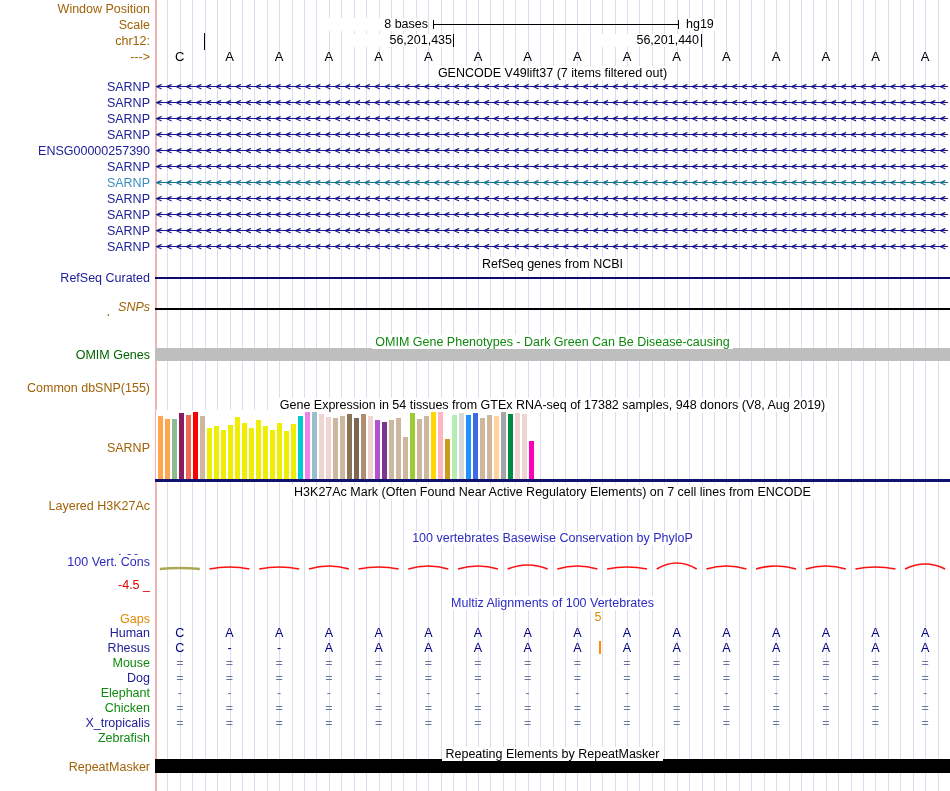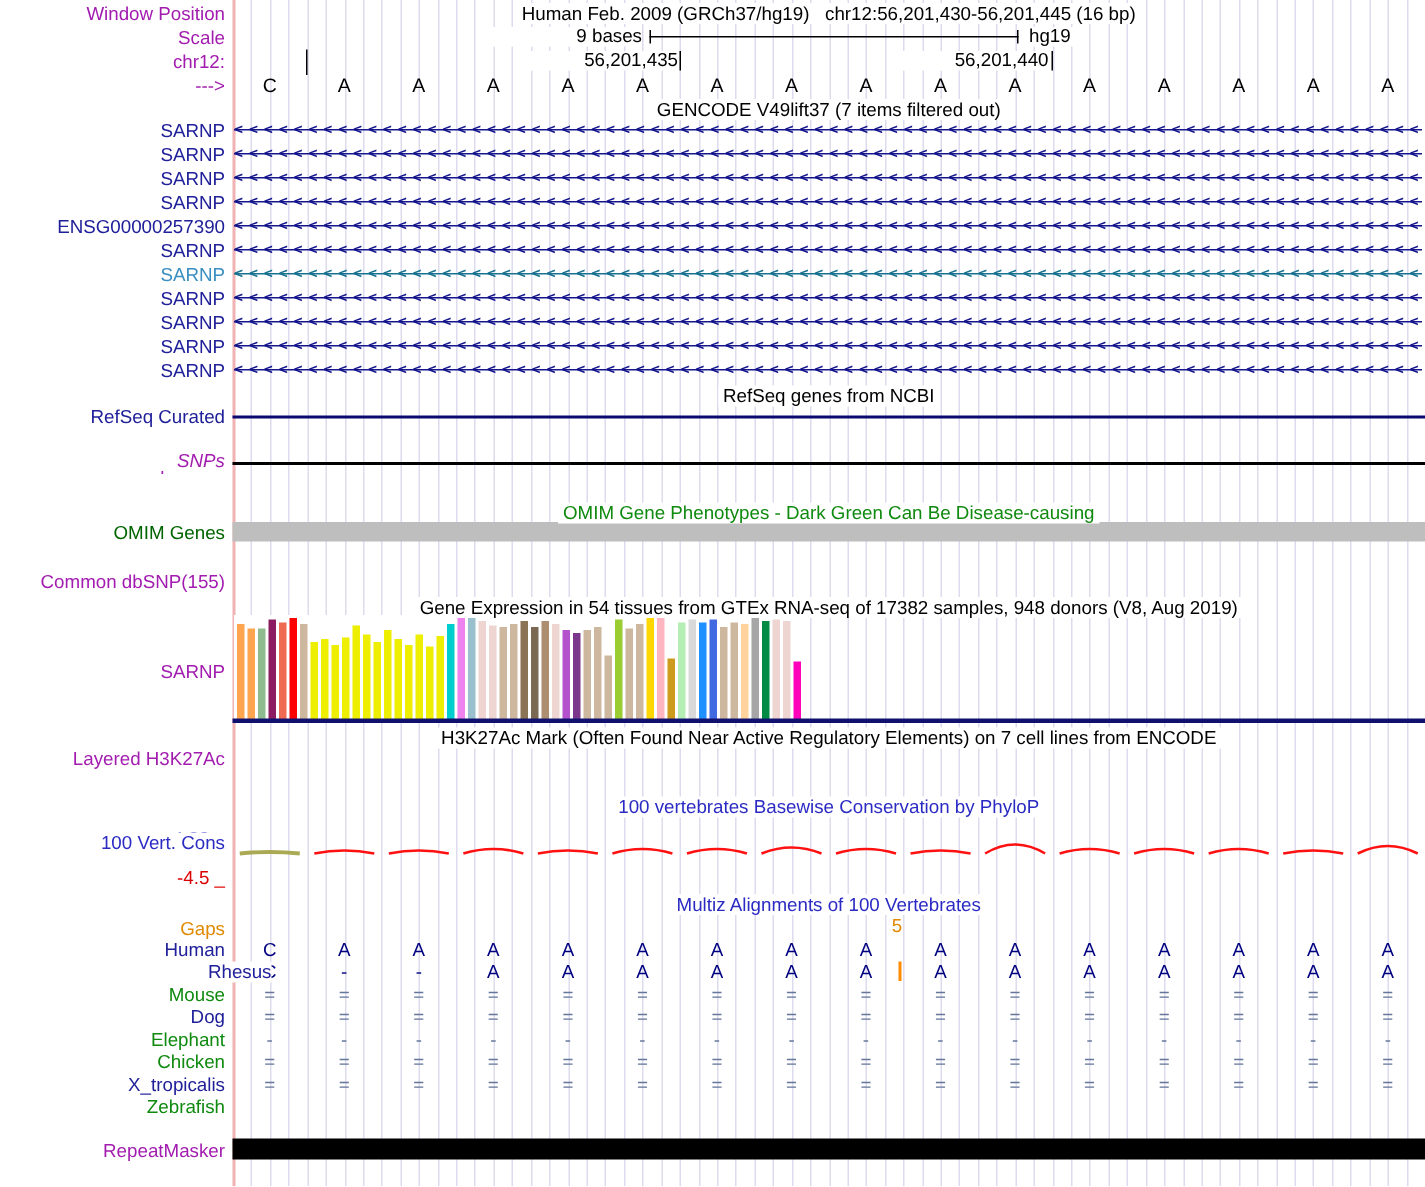--- a/index.html
+++ b/index.html
@@ -5,21 +5,21 @@
   html,body{margin:0;padding:0;background:#fff;}
   #browser{position:relative;width:950px;height:791px;background:#fff;
            font-family:"Liberation Sans",sans-serif;overflow:hidden;}
   .gl{position:absolute;top:0;height:791px;width:1px;background:#dddcee;z-index:0;}
   .gl-pink{position:absolute;top:0;height:791px;width:2px;background:#f0b2b2;z-index:0;}
   .llabel{position:absolute;left:0;width:150px;text-align:right;font-size:12.5px;
           line-height:14px;white-space:pre;z-index:3;background:#fff;}
   .ctitle{position:absolute;left:155px;width:795px;text-align:center;font-size:12.5px;
           line-height:14px;z-index:3;}
   .ctitle span{background:#fff;padding:0 3px;}
-  .c-black{color:#a21caf;}
+  .c-black{color:#a16207;}
   .c-navy{color:#20209a;}
   .c-teal{color:#3a8fc0;}
   .c-blue{color:#2b2bc4;}
   .c-green{color:#0f8a0f;}
   .c-dgreen{color:#006400;}
   .c-red{color:#dd0000;}
   .c-orange{color:#e08a00;}
   .tick{position:absolute;width:1px;background:#000;z-index:3;}
   .rlabel{position:absolute;font-size:12.5px;line-height:13px;text-align:right;
           background:#fff;z-index:3;white-space:pre;}
@@ -102,22 +102,21 @@
       <div class="gl" style="left: 850.63px;"></div>
       <div class="gl" style="left: 863.05px;"></div>
       <div class="gl" style="left: 875.47px;"></div>
       <div class="gl" style="left: 887.89px;"></div>
       <div class="gl" style="left: 900.31px;"></div>
       <div class="gl" style="left: 912.73px;"></div>
       <div class="gl" style="left: 925.16px;"></div>
       <div class="gl" style="left: 937.58px;"></div>
     </div>
 
-  <div class="ctitle" style="top:2px"><span style="white-space:pre">Human Feb. 2009 (GRCh37/hg19)   chr12:56,201,430-56,201,445 (16 bp)</span></div>
-  <div class="rlabel" style="left:328px;top:18px;width:100px">9 bases</div>
+  <div class="rlabel" style="left:328px;top:18px;width:100px">8 bases</div>
   <div class="hline" style="left:433px;top:24px;width:246px;height:1px;background:#000"></div>
   <div class="tick" style="left:433px;top:20px;height:9px"></div>
   <div class="tick" style="left:678px;top:20px;height:9px"></div>
   <div class="rlabel" style="left:686px;top:18px;width:40px;text-align:left">hg19</div>
 
   <div class="tick" style="left:204px;top:33px;height:17px"></div>
   <div class="rlabel" style="left:352px;top:34px;width:100px">56,201,435</div>
   <div class="tick" style="left:453px;top:34px;height:13px"></div>
   <div class="rlabel" style="left:599px;top:34px;width:100px">56,201,440</div>
   <div class="tick" style="left:701px;top:34px;height:13px"></div>
@@ -372,20 +371,21 @@
       <div class="alch" style="left: 577.3px; top: 716px; color: rgb(102, 119, 155);">=</div>
       <div class="alch" style="left: 627px; top: 716px; color: rgb(102, 119, 155);">=</div>
       <div class="alch" style="left: 676.7px; top: 716px; color: rgb(102, 119, 155);">=</div>
       <div class="alch" style="left: 726.4px; top: 716px; color: rgb(102, 119, 155);">=</div>
       <div class="alch" style="left: 776.1px; top: 716px; color: rgb(102, 119, 155);">=</div>
       <div class="alch" style="left: 825.8px; top: 716px; color: rgb(102, 119, 155);">=</div>
       <div class="alch" style="left: 875.5px; top: 716px; color: rgb(102, 119, 155);">=</div>
       <div class="alch" style="left: 925.2px; top: 716px; color: rgb(102, 119, 155);">=</div>
     </div>
 
+  <div class="ctitle" style="top:747px"><span>Repeating Elements by RepeatMasker</span></div>
   <div class="hline" style="top:759px;height:14px;background:#000"></div>
 
   <div id="left-labels">
       <div class="llabel c-black" style="top: 2px;">Window Position</div>
       <div class="llabel c-black" style="top: 18px; text-align: right;">Scale</div>
       <div class="llabel c-black" style="top: 34px;">chr12:</div>
       <div class="llabel c-black" style="top: 50px;">---&gt;</div>
       <div class="llabel c-navy" style="top: 271px;">RefSeq Curated</div>
       <div class="llabel c-black" style="top: 302px;">Sequences</div>
       <div class="llabel c-black" style="top: 300px; font-style: italic;">SNPs</div>
@@ -403,21 +403,21 @@
       <div class="llabel c-navy" style="top: 112px;">SARNP</div>
       <div class="llabel c-navy" style="top: 128px;">SARNP</div>
       <div class="llabel c-navy" style="top: 144px;">ENSG00000257390</div>
       <div class="llabel c-navy" style="top: 160px;">SARNP</div>
       <div class="llabel c-teal" style="top: 176px;">SARNP</div>
       <div class="llabel c-navy" style="top: 192px;">SARNP</div>
       <div class="llabel c-navy" style="top: 208px;">SARNP</div>
       <div class="llabel c-navy" style="top: 224px;">SARNP</div>
       <div class="llabel c-navy" style="top: 240px;">SARNP</div>
       <div class="llabel c-navy" style="top: 626px;">Human</div>
-      <div class="llabel c-navy" style="top: 641px; padding-left: 31px;">Rhesus</div>
+      <div class="llabel c-navy" style="top: 641px;">Rhesus</div>
       <div class="llabel c-green" style="top: 656px;">Mouse</div>
       <div class="llabel c-navy" style="top: 671px;">Dog</div>
       <div class="llabel c-green" style="top: 686px;">Elephant</div>
       <div class="llabel c-green" style="top: 701px;">Chicken</div>
       <div class="llabel c-navy" style="top: 716px;">X_tropicalis</div>
       <div class="llabel c-green" style="top: 731px;">Zebrafish</div>
     </div>
   <div id="seq-row">
       <div class="seqch" style="left: 179.8px; top: 50px;">C</div>
       <div class="seqch" style="left: 229.5px; top: 50px;">A</div>

